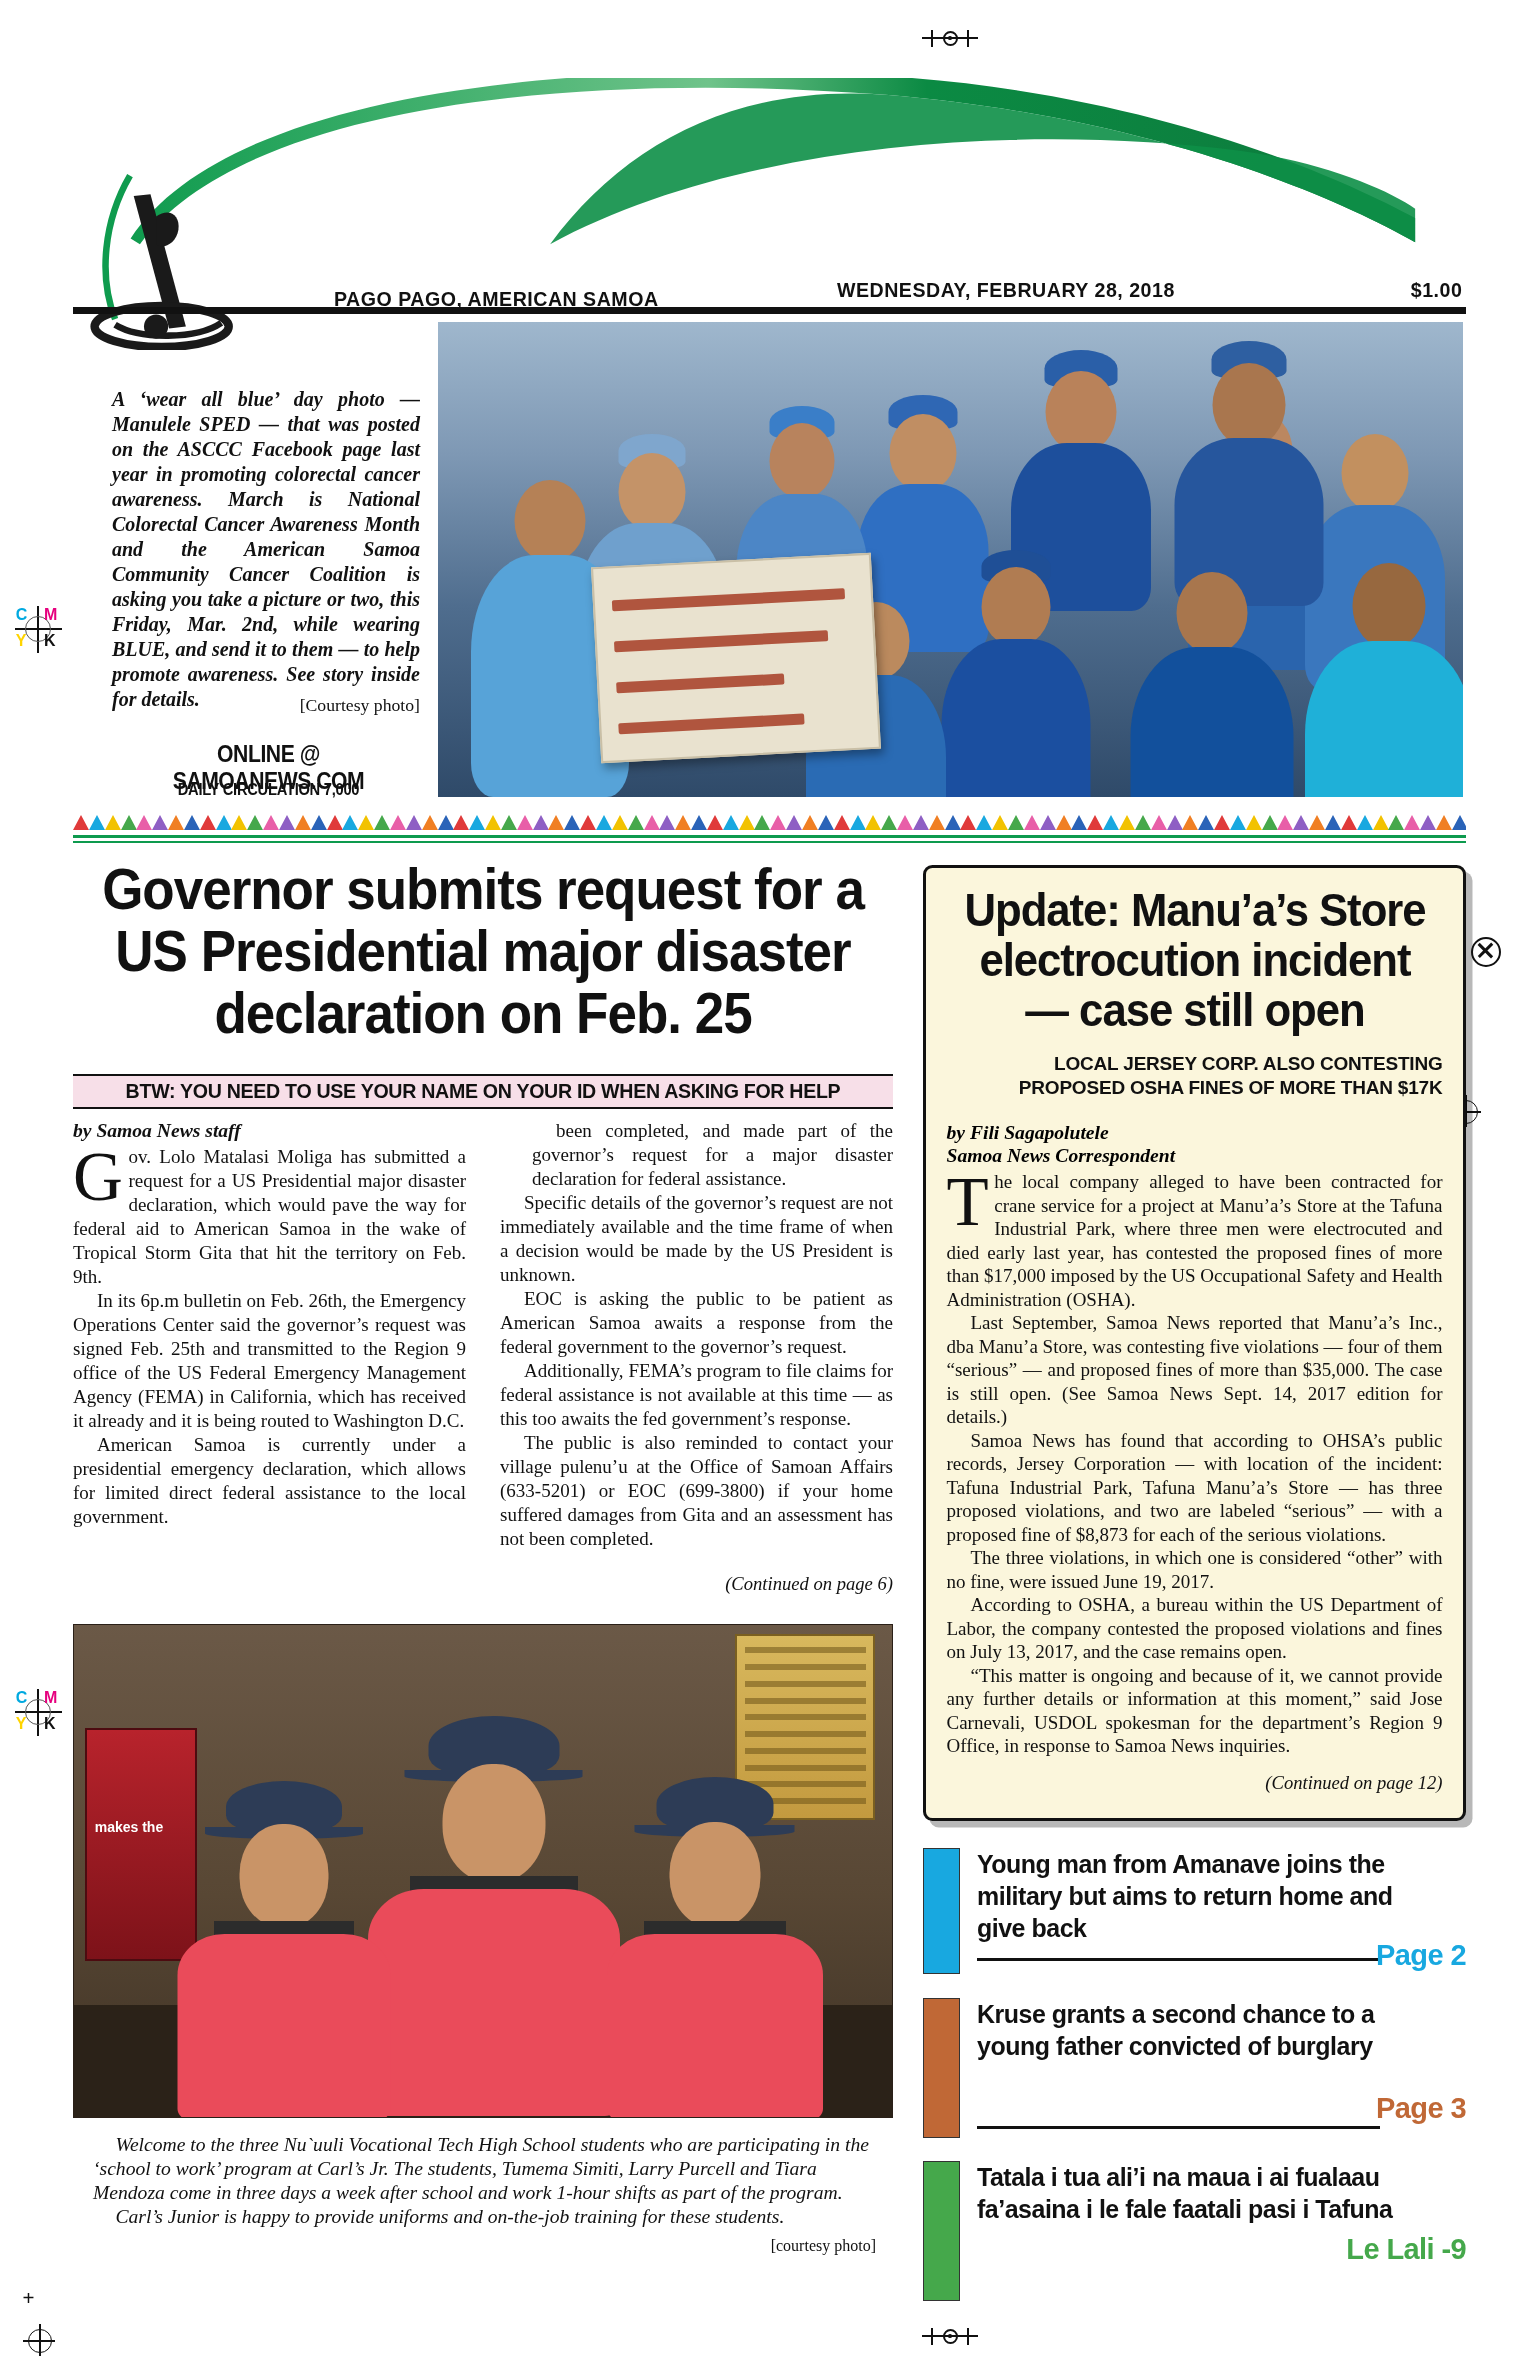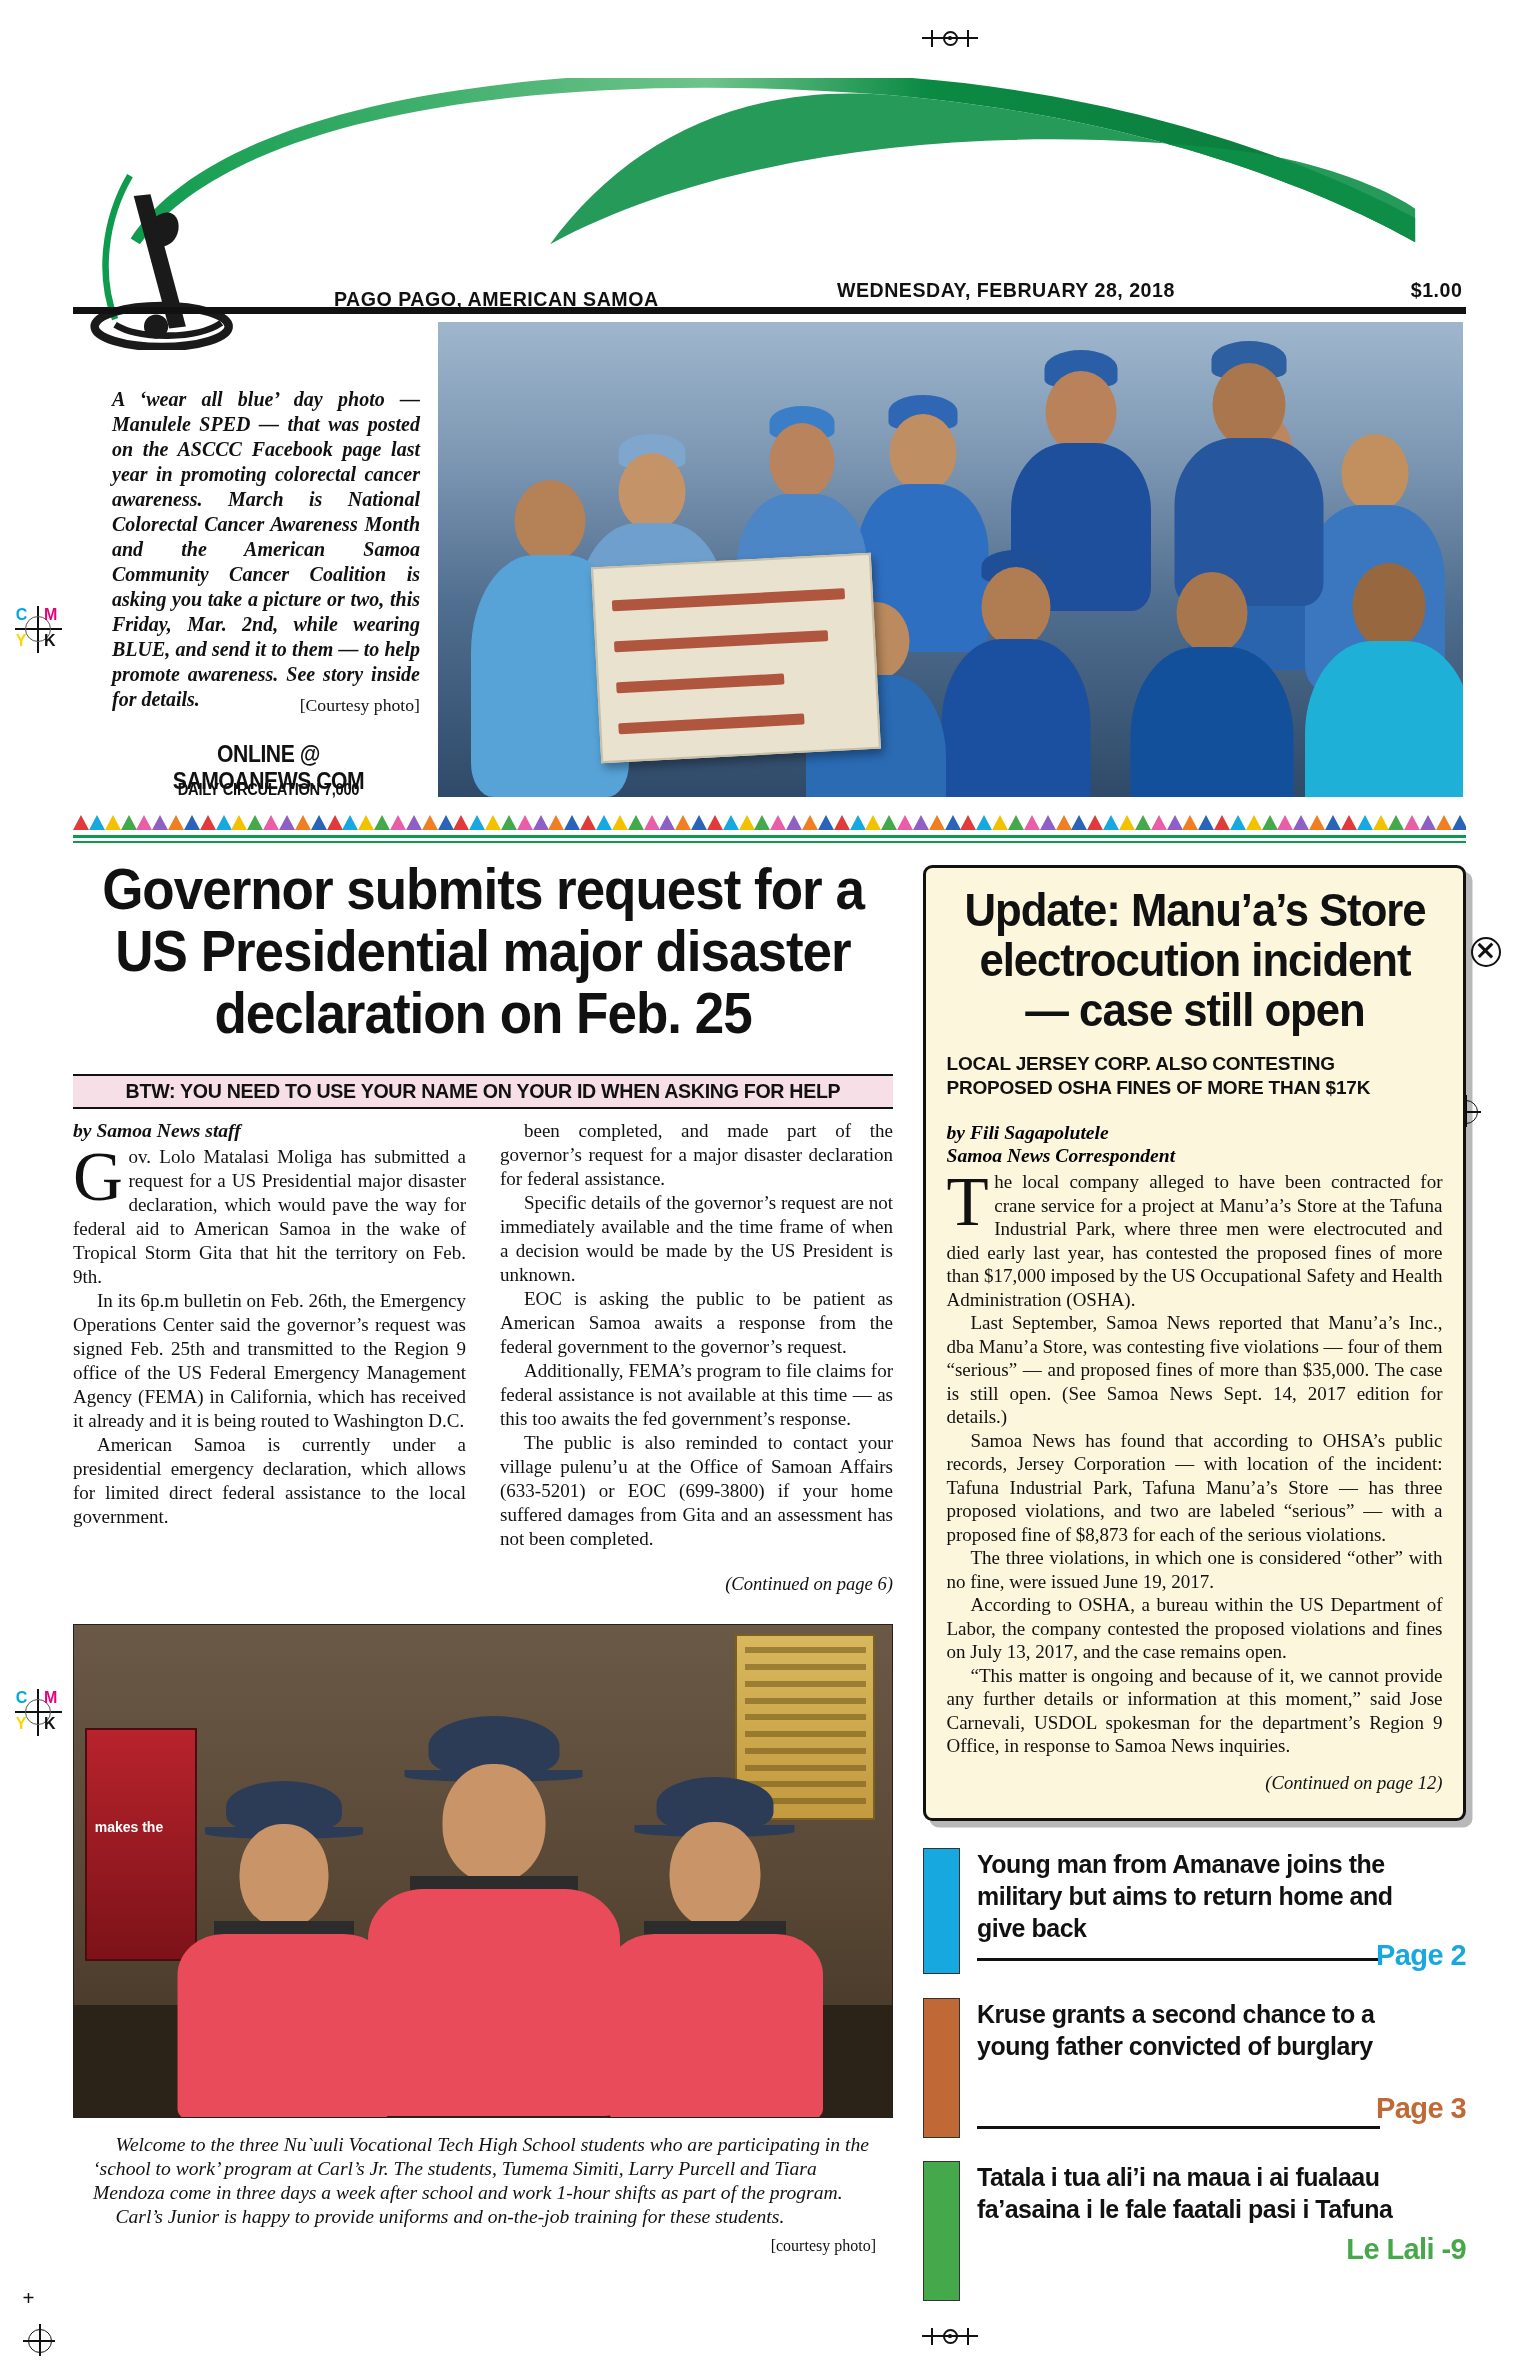--- a/index.html
+++ b/index.html
@@ -140,21 +140,21 @@
   .bot-credit { position:absolute; left:93px; top:2237px; width:783px; text-align:right;
                 font-family:"Liberation Serif", serif; font-size:16px; color:#111; }
 
   
   .side-box { position:absolute; left:923px; top:865px; width:543px; height:956px;
               background:#fbf6dc; border:3.7px solid #111; border-radius:9.3px;
               box-shadow:6.5px 6.5px 0 rgba(0,0,0,.28); padding:17px 20.5px 9.3px 20.5px; }
   .side-head { font-family:"Liberation Sans", sans-serif; font-weight:bold; font-size:46px;
                line-height:50px; text-align:center; color:#111; letter-spacing:-1.1px;
                transform:scaleX(.95); transform-origin:center top; }
-  .side-sub { margin-top:17px; text-align:left; font-family:"Liberation Sans", sans-serif;
+  .side-sub { margin-top:17px; text-align:right; font-family:"Liberation Sans", sans-serif;
               font-weight:bold; font-size:19px; line-height:24px; color:#111; letter-spacing:-0.2px; }
   .side-byline { margin-top:20.5px; font-style:italic; font-weight:bold; font-size:19.6px; line-height:23px; }
   .side-body { margin-top:3.7px; font-size:19px; line-height:23.5px; text-align:justify; color:#111; }
   .side-body p { text-indent:24px; }
   .side-contd { font-style:italic; text-align:right; text-indent:0; margin-top:13px; font-size:18.6px; }
 
   .circ-x { position:absolute; left:1471px; top:937px; width:30px; height:30px;
             border:2.8px solid #111; border-radius:50%; }
   .circ-x:before, .circ-x:after { content:""; position:absolute; left:2.8px; top:10.3px;
             width:18.6px; height:2.8px; background:#111; }
@@ -424,21 +424,21 @@
   <div class="lead-cols">
     <div class="lead-col c1">
       <div class="byline">by Samoa News staff</div>
       <p class="dropcap-wrap" style="text-indent:0;">
         <span class="dropcap">G</span><span>ov. Lolo Matalasi Moliga has submitted a request for a US Presidential major disaster declaration, which would pave the way for federal aid to American Samoa in the wake of Tropical Storm Gita that hit the territory on Feb. 9th.</span>
       </p>
       <p>In its 6p.m bulletin on Feb. 26th, the Emergency Operations Center said the governor’s request was signed Feb. 25th and transmitted to the Region 9 office of the US Federal Emergency Management Agency (FEMA) in California, which has received it already and it is being routed to Washington D.C.</p>
       <p>American Samoa is currently under a presidential emergency declaration, which allows for limited direct federal assistance to the local government.</p>
     </div>
     <div class="lead-col c2">
-      <p style="text-indent:24px;">been completed, and made part of the governor’s request for a major disaster declaration for federal assistance.</p>
+      <p style="text-indent:24px;margin-left:32px;">been completed, and made part of the governor’s request for a major disaster declaration for federal assistance.</p>
       <p>Specific details of the governor’s request are not immediately available and the time frame of when a decision would be made by the US President is unknown.</p>
       <p>EOC is asking the public to be patient as American Samoa awaits a response from the federal government to the governor’s request.</p>
       <p>Additionally, FEMA’s program to file claims for federal assistance is not available at this time — as this too awaits the fed government’s response.</p>
       <p>The public is also reminded to contact your village pulenu’u at the Office of Samoan Affairs (633-5201) or EOC (699-3800) if your home suffered damages from Gita and an assessment has not been completed.</p>
       <p class="contd">(Continued on page 6)</p>
     </div>
   </div>
 
   <div class="bot-photo">
     <div class="bp-wall"></div>

